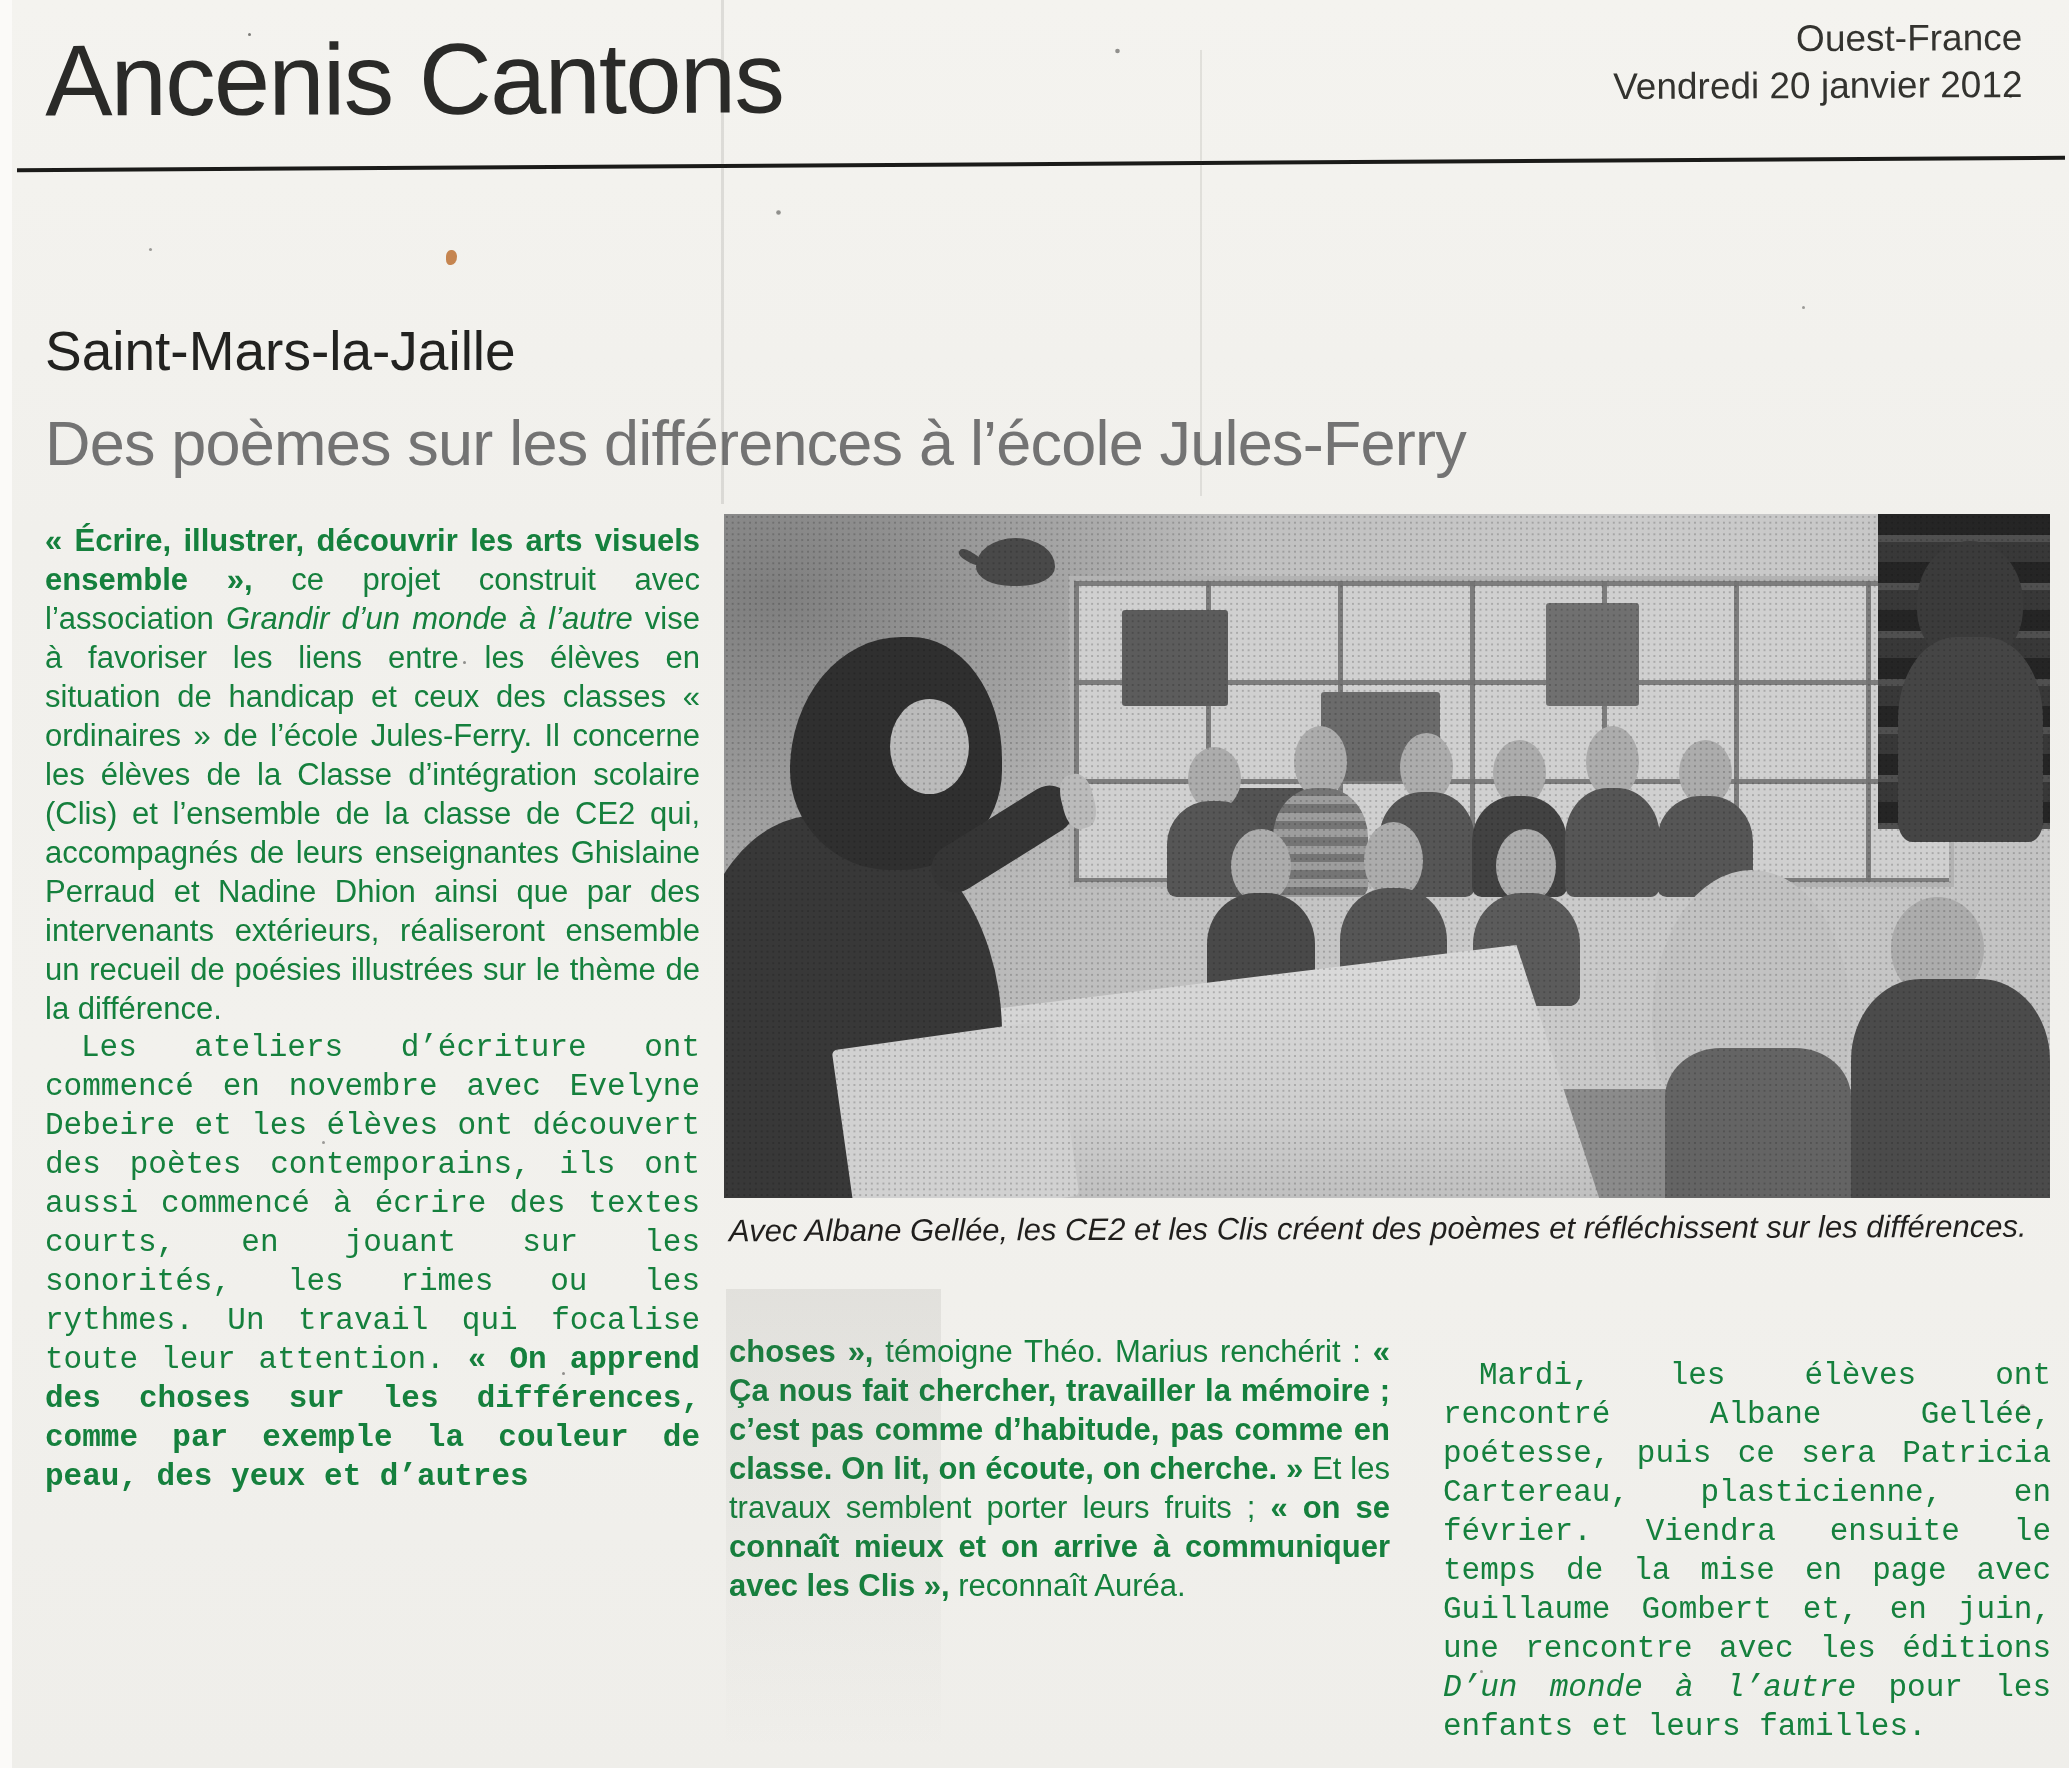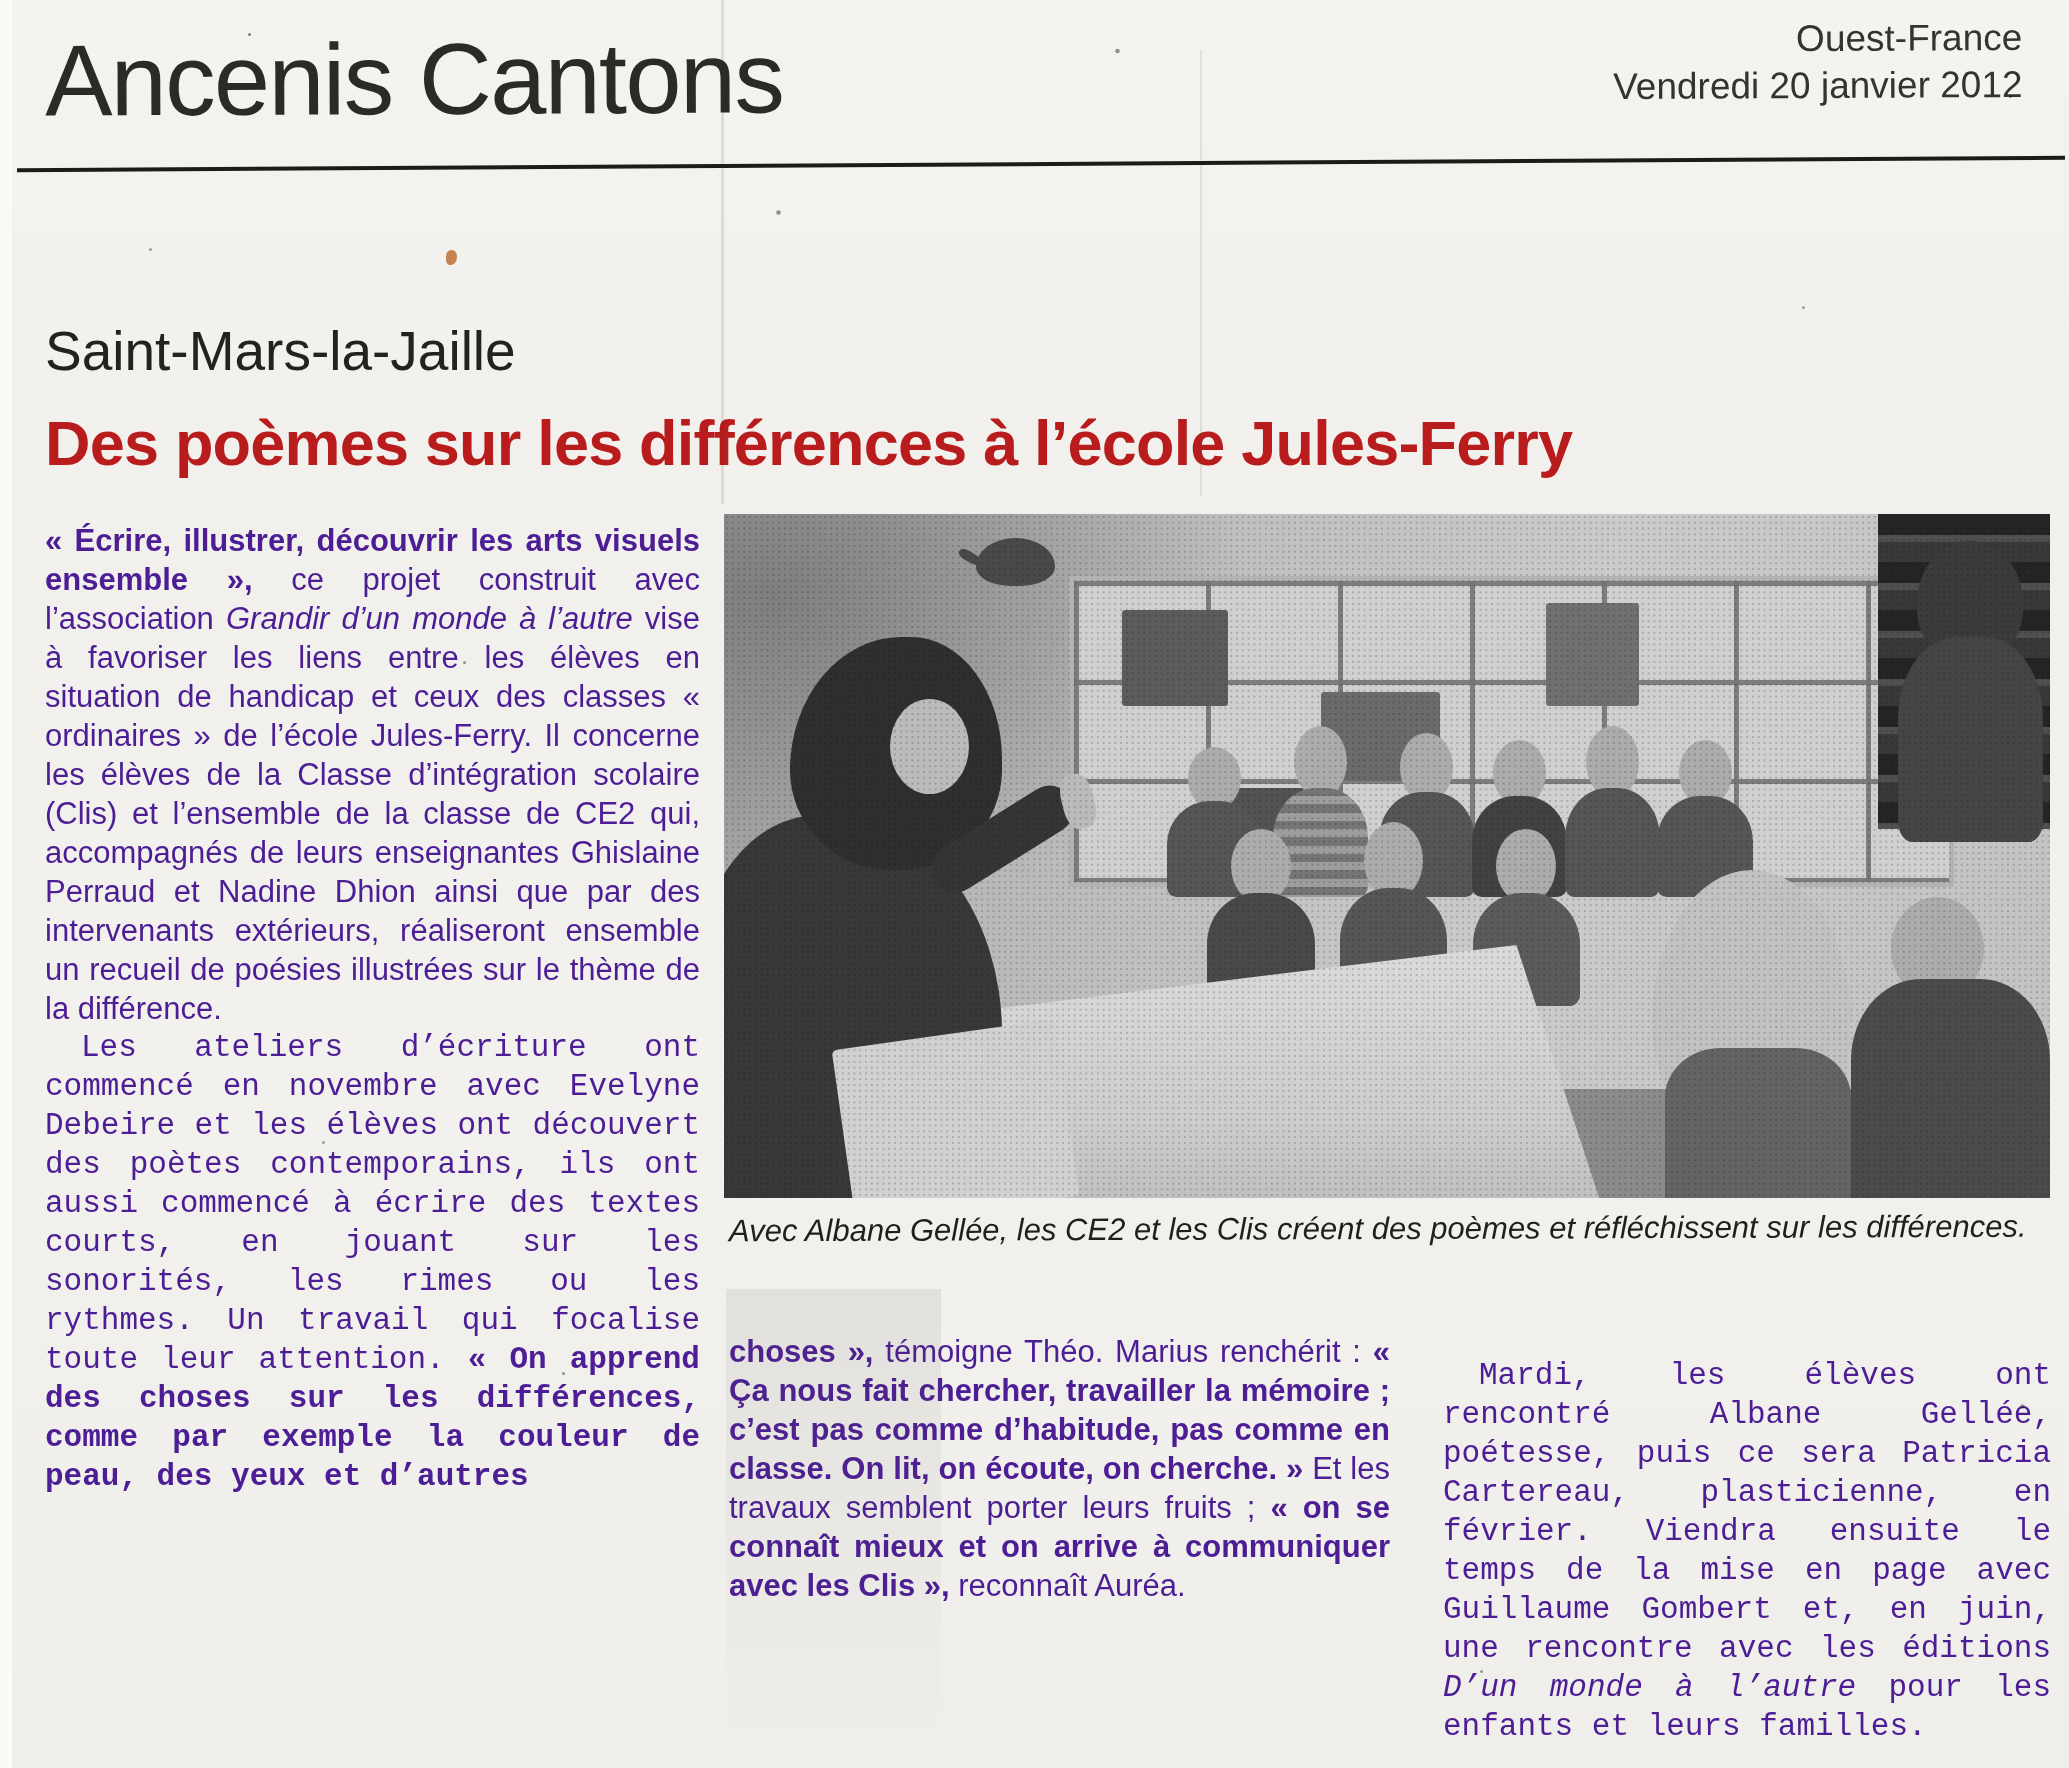--- a/index.html
+++ b/index.html
@@ -33,28 +33,28 @@
     position:absolute;left:16.5px;top:162px;width:2048px;height:4.1px;
     background:#1b1b19;transform:rotate(-0.35deg);
   }
   
   .kicker{
     position:absolute;left:45px;top:319px;
     font-size:55px;font-weight:400;color:#222220;letter-spacing:0px;
   }
   .headline{
     position:absolute;left:45px;top:407px;
-    font-size:63px;font-weight:700;color:#b91c1c;letter-spacing:-0.8px;
+    font-size:63px;font-weight:400;color:#737373;letter-spacing:-0.8px;
     white-space:nowrap;
   }
   
   .col{
     position:absolute;
     font-size:31px;line-height:39px;
-    text-align:justify;color:#4c1d95;
+    text-align:justify;color:#15803d;
   }
   .col p{margin:0;}
   .col p.indent{text-indent:36px;font-family:Liberation Mono, monospace;}
   .run.bold{font-weight:700;}
   .run.italic{font-style:italic;}
   .col-1{left:45px;top:521px;width:655px;}
   .col-2{left:729px;top:1332px;width:661px;}
   .col-3{left:1443px;top:1332px;width:608px;margin-top:24px;}
   
   .photo{

